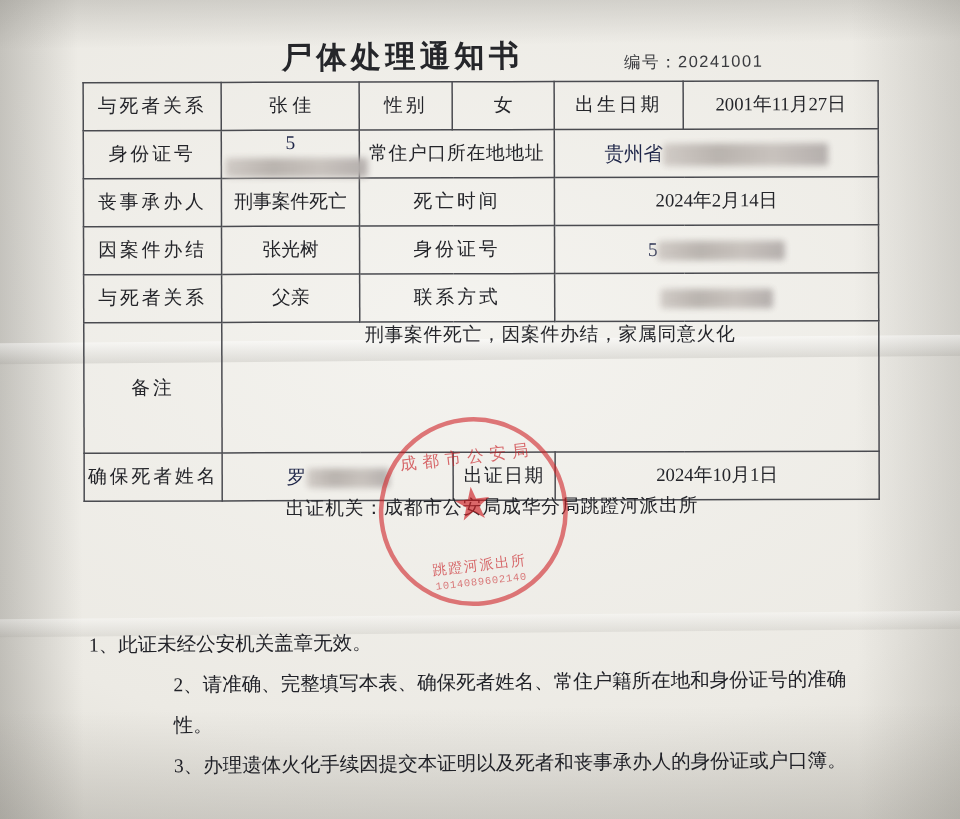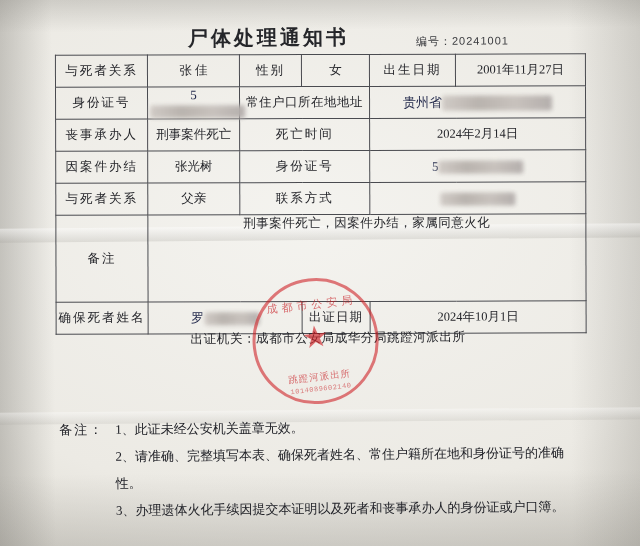--- a/index.html
+++ b/index.html
@@ -320,21 +320,20 @@
       <div id="seal-inner">
         <div id="seal-top-text">成都市公安局</div>
         <div id="seal-star">★</div>
         <div id="seal-bottom-text">跳蹬河派出所</div>
         <div id="seal-code">1014089602140</div>
       </div>
     </div>
 
     <div id="notes">
       <div class="note-row">
-        <div class="note-head">备注：</div>
         <div>1、此证未经公安机关盖章无效。</div>
       </div>
       <div class="note-row note-indent">
         <div>2、请准确、完整填写本表、确保死者姓名、常住户籍所在地和身份证号的准确性。</div>
       </div>
       <div class="note-row note-indent">
         <div>3、办理遗体火化手续因提交本证明以及死者和丧事承办人的身份证或户口簿。</div>
       </div>
     </div>
 

